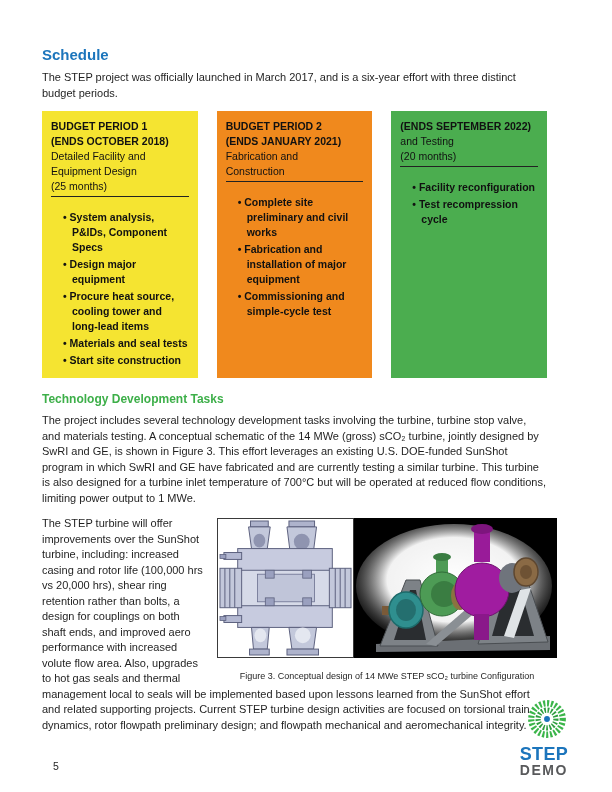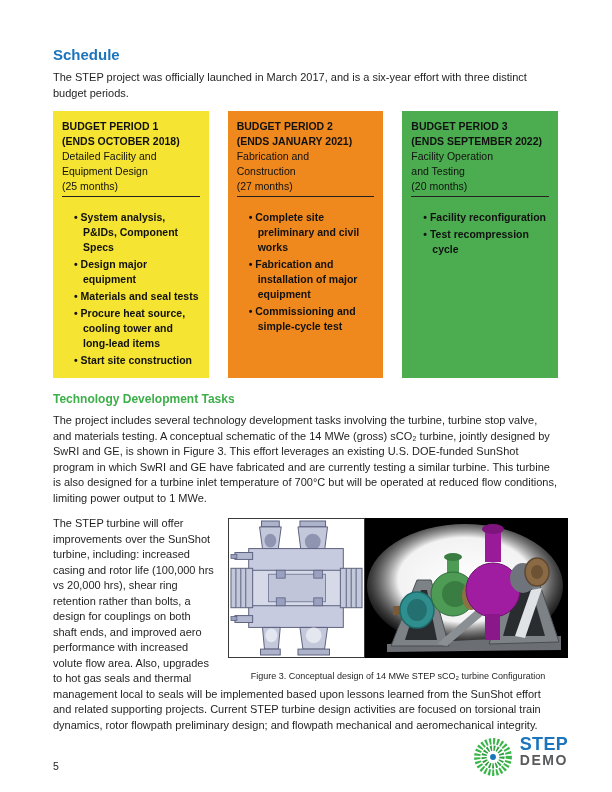--- a/index.html
+++ b/index.html
@@ -1,21 +1,21 @@
 <!DOCTYPE html>
 <html><head>
 <meta charset="utf-8">
 <style>
   html,body { margin:0; padding:0; background:#e8e8e8; }
   .page {
     position:relative; width:612px; height:792px; margin:0 auto;
     background:#ffffff; overflow:hidden;
     font-family:"Liberation Sans", sans-serif; color:#1f1f1f;
   }
-  .content { position:absolute; left:53px; top:46px; width:505px; }
+  .content { position:absolute; left:42px; top:46px; width:505px; }
 
   .h1 { font-size:15px; font-weight:bold; color:#1c75bc; margin:0 0 7px 0; }
   .h2 { font-size:12px; font-weight:bold; color:#3daf49; margin:14px 0 7px 0; }
   .para { font-size:11px; line-height:15.5px; margin:0 0 10px 0; color:#1f1f1f; }
 
   
   .boxes { display:flex; gap:19px; margin:4px 0 12px 0; }
   .box {
     width:156px; min-height:234px; box-sizing:border-box;
     padding:8px 9px; font-size:10.5px; line-height:15px; color:#111;
@@ -32,21 +32,21 @@
   .figure { display:flex; height:140px; }
   .fig-left { width:137px; height:140px; background:#fff; border:1px solid #3a3a3a; box-sizing:border-box; }
   .fig-right { width:203px; height:140px; background:#000; }
   .fig-left svg, .fig-right svg { display:block; width:100%; height:100%; }
   .caption { font-size:9px; color:#1f1f1f; text-align:center; margin-top:13px; }
 
   .clear { clear:both; }
 
   
   .page-number { position:absolute; left:53px; bottom:20px; font-size:10.5px; color:#1f1f1f; }
-  .logo { position:absolute; right:44px; bottom:14px; display:flex; align-items:flex-start; gap:6px; }
+  .logo { position:absolute; right:44px; bottom:14px; display:flex; align-items:flex-end; gap:6px;flex-direction:column; }
   .logo-icon { width:42px; height:42px; }
   .logo-text { font-weight:bold; line-height:16px; }
   .logo-step { color:#1c75bc; font-size:18px; letter-spacing:0.3px; }
   .logo-demo { color:#58595b; font-size:14px; letter-spacing:1.5px; }
 </style>
 </head>
 <body>
 
 <div class="page">
   <div class="content">
@@ -59,44 +59,41 @@
       <div class="box" style="background: rgb(245, 228, 49);">
         <div class="box-title">BUDGET PERIOD 1</div>
         <div class="box-title">(ENDS OCTOBER 2018)</div>
         <div>Detailed Facility and</div>
         <div>Equipment Design</div>
         <div>(25 months)</div>
         <div class="box-rule"></div>
         <ul>
           <li>System analysis, P&amp;IDs, Component Specs</li>
           <li>Design major equipment</li>
+          <li>Procure heat source, cooling tower and long-lead items</li>
           <li>Materials and seal tests</li>
-          <li>Procure heat source, cooling tower and long-lead items</li>
           <li>Start site construction</li>
         </ul>
       </div>
 
       <div class="box" style="background: rgb(240, 137, 29);">
         <div class="box-title">BUDGET PERIOD 2</div>
         <div class="box-title">(ENDS JANUARY 2021)</div>
         <div>Fabrication and</div>
         <div>Construction</div>
-        <div>(27 months)</div>
         <div class="box-rule"></div>
         <ul>
           <li>Complete site preliminary and civil works</li>
           <li>Fabrication and installation of major equipment</li>
           <li>Commissioning and simple-cycle test</li>
         </ul>
       </div>
 
       <div class="box" style="background: rgb(75, 173, 79);">
-        <div class="box-title">BUDGET PERIOD 3</div>
         <div class="box-title">(ENDS SEPTEMBER 2022)</div>
-        <div>Facility Operation</div>
         <div>and Testing</div>
         <div>(20 months)</div>
         <div class="box-rule"></div>
         <ul>
           <li>Facility reconfiguration</li>
           <li>Test recompression cycle</li>
         </ul>
       </div>
 
     </div>

